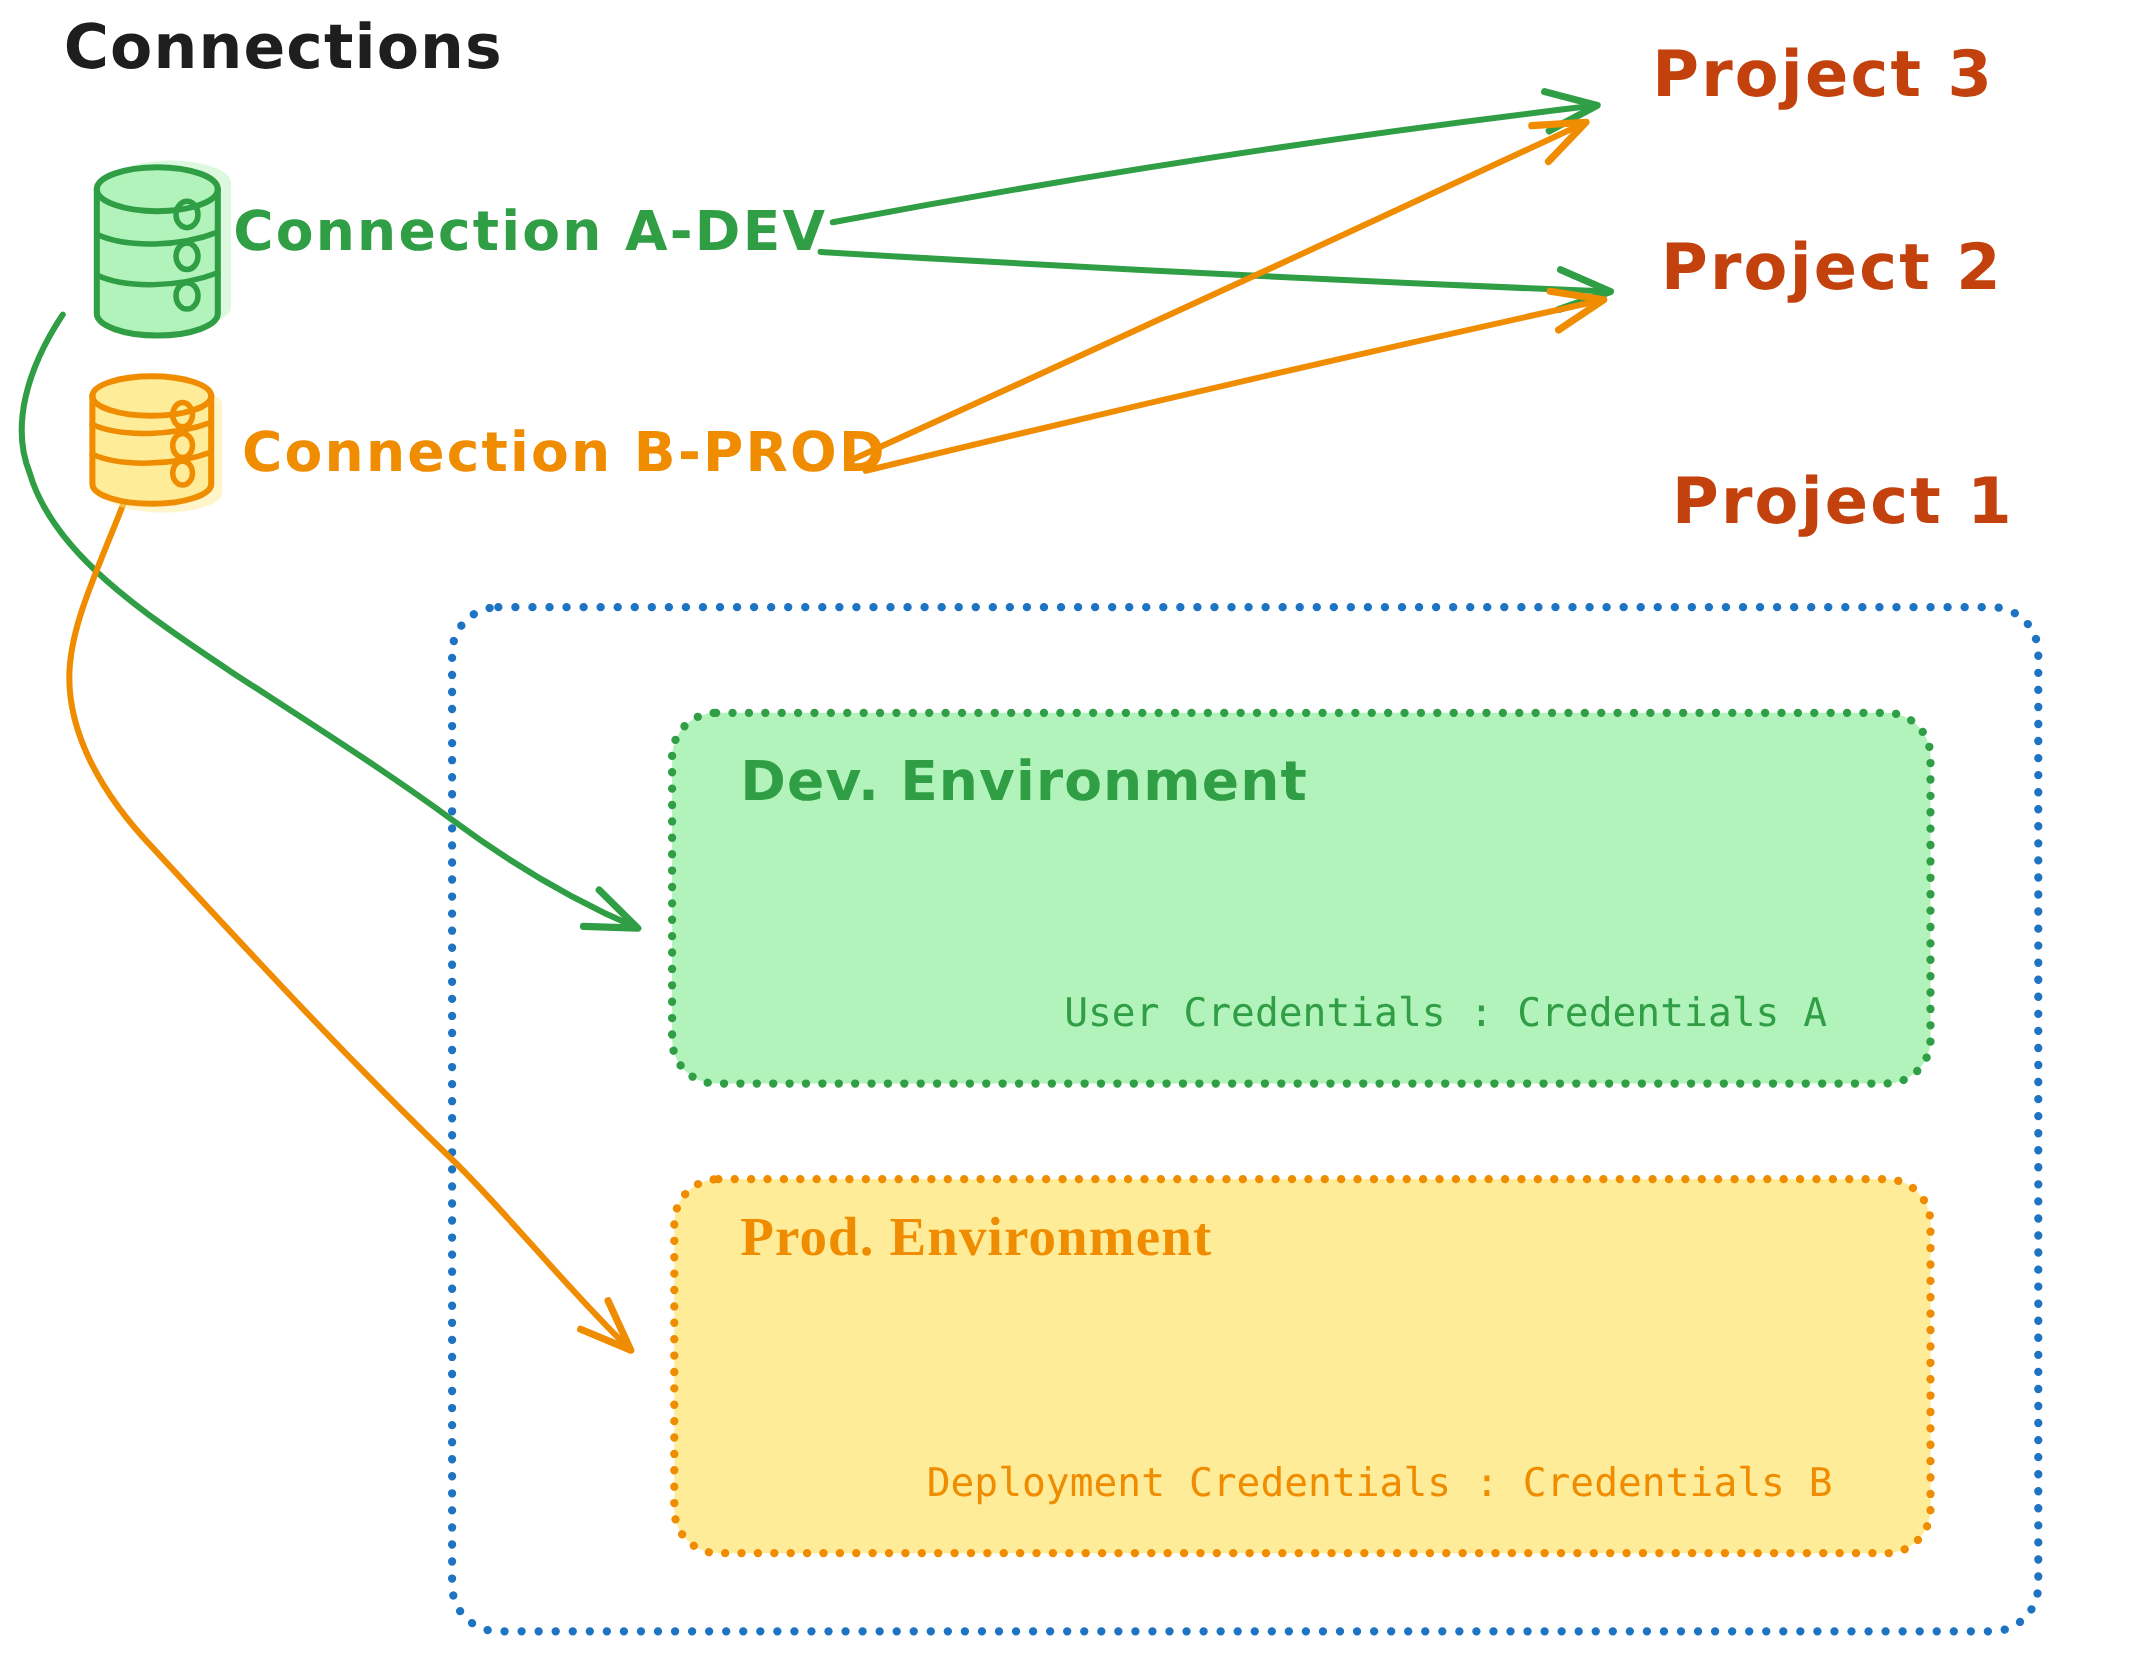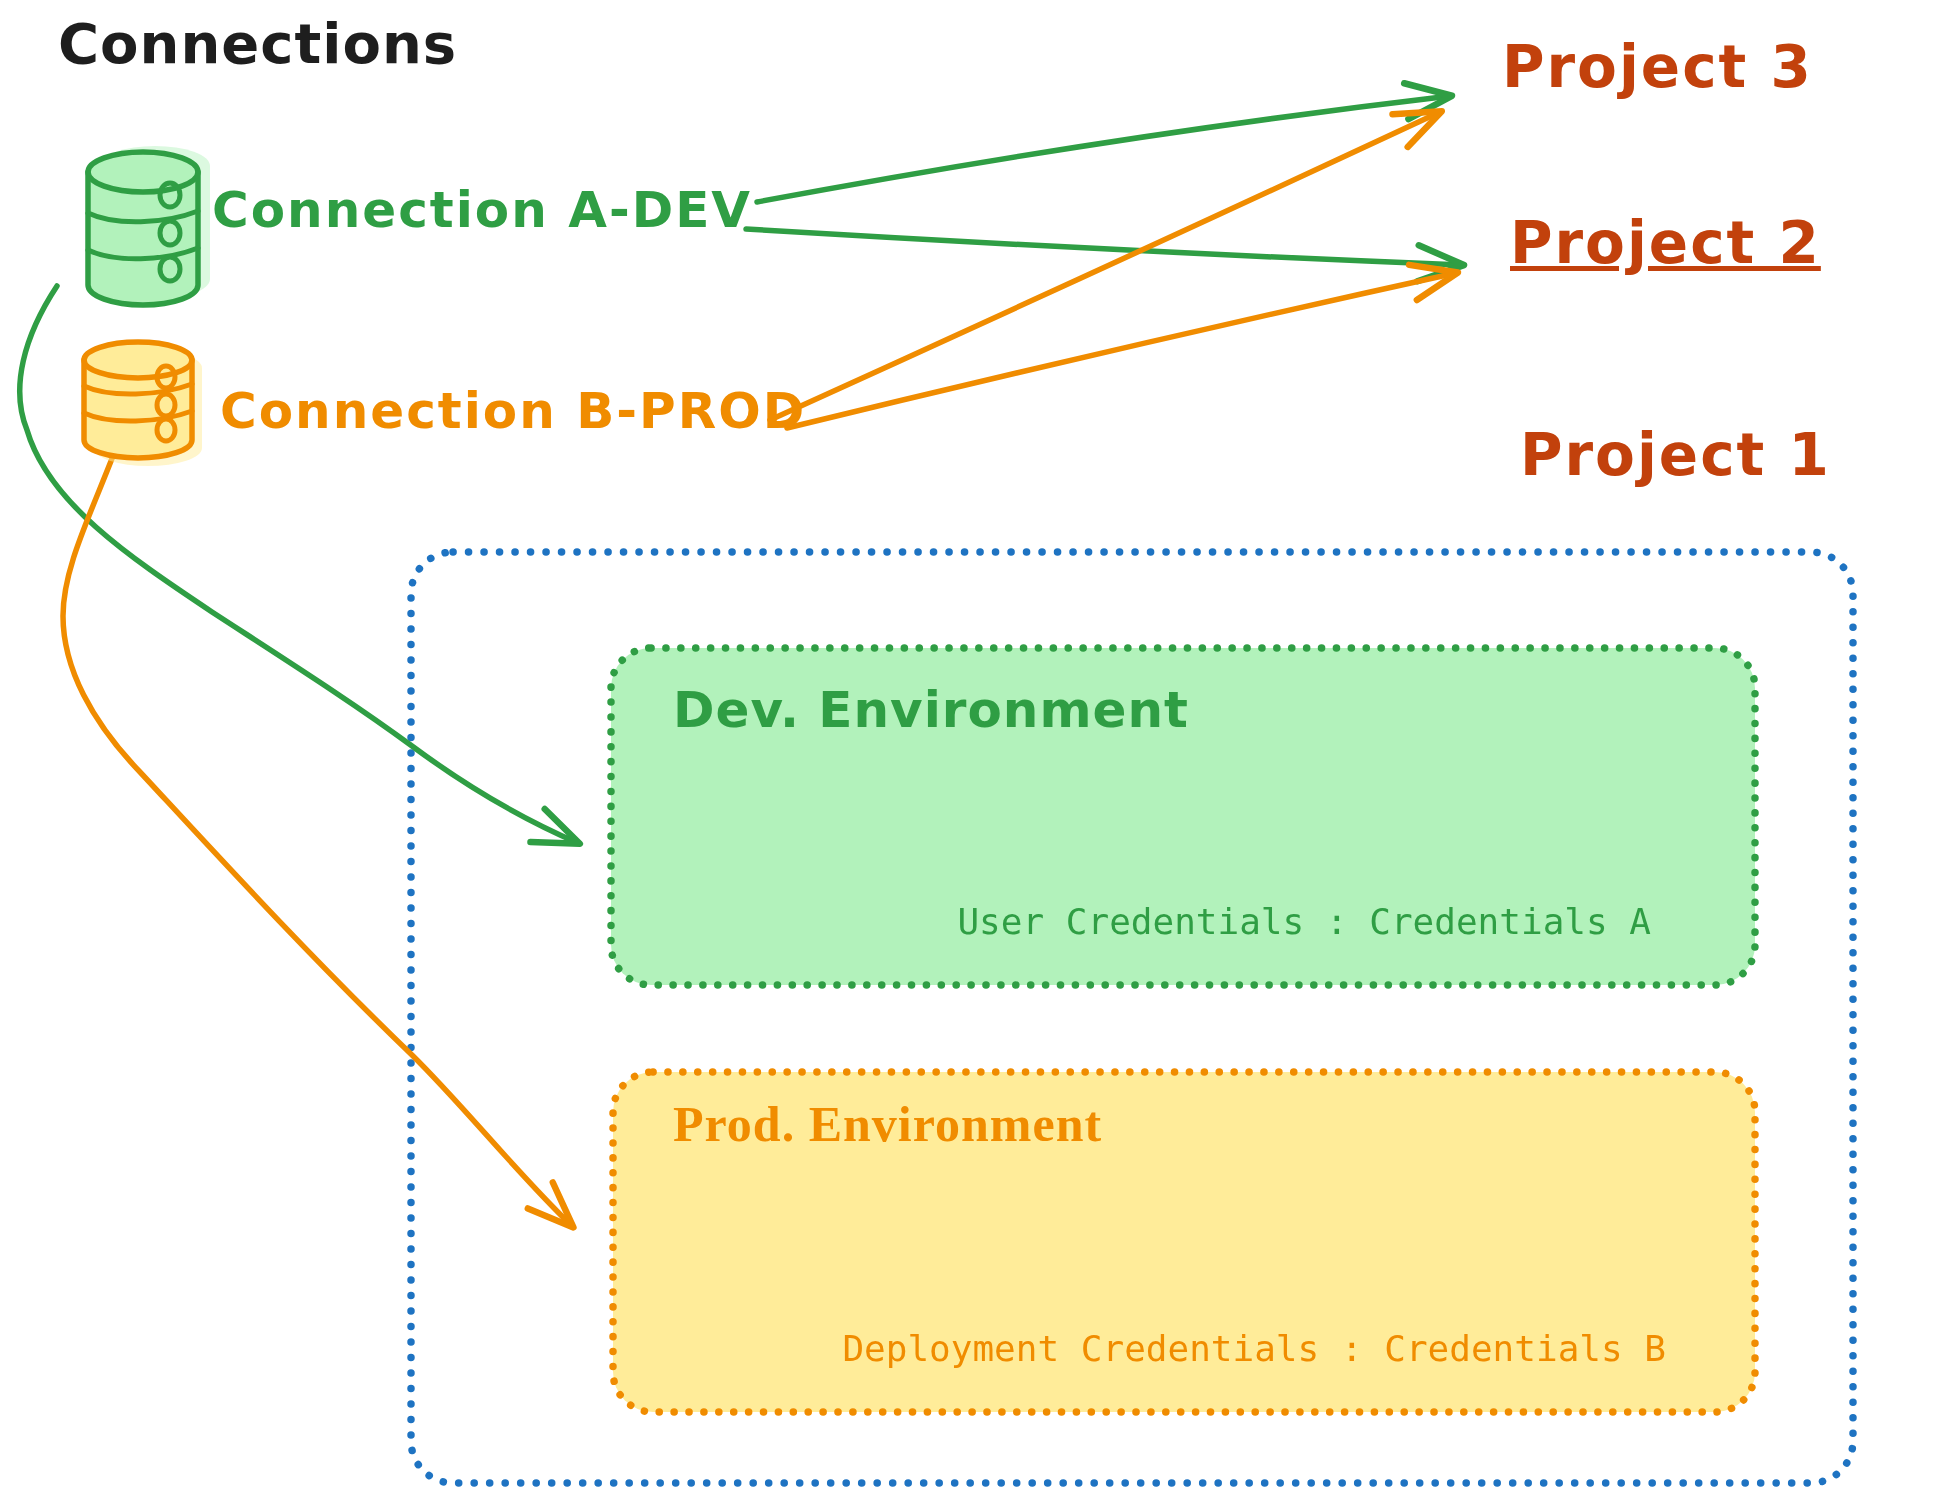--- a/index.html
+++ b/index.html
@@ -95,25 +95,25 @@
   </svg>
 
   <div class="label hand-title" style="left:58px;top:12px;">Connections</div>
 
   <div class="label conn-label hand-orange" style="left:220px;top:383px;">Connection B-PROD</div>
 
   <div class="label conn-label hand-green" style="left:212px;top:182px;">Connection A-DEV</div>
 
   <div class="label project-label hand-blue" style="left:1502px;top:34px;">Project 3</div>
 
-  <div class="label project-label hand-blue" style="left:1510px;top:210px;text-decoration:underline;">Project 2</div>
+  <div class="label project-label hand-blue" style="left:1510px;top:210px;">Project 2</div>
 
   <div class="label project-label hand-blue" style="left:1520px;top:422px;">Project 1</div>
 
   <div class="label env-title hand-green" style="left:673px;top:682px;">Dev. Environment</div>
 
-  <div class="label mono hand-green" style="right:253px;top:901px;">User Credentials : Credentials A</div>
+  <div class="label mono hand-green" style="right:243px;top:901px;">User Credentials : Credentials A</div>
 
   <div class="label env-title hand-orange" style="left:673px;top:1096px;font-family:Liberation Serif, serif;">Prod. Environment</div>
 
   <div class="label mono hand-orange" style="right:238px;top:1328px;margin-left:27px;">Deployment Credentials : Credentials B</div>
 
 </div>
 
 </body></html>

